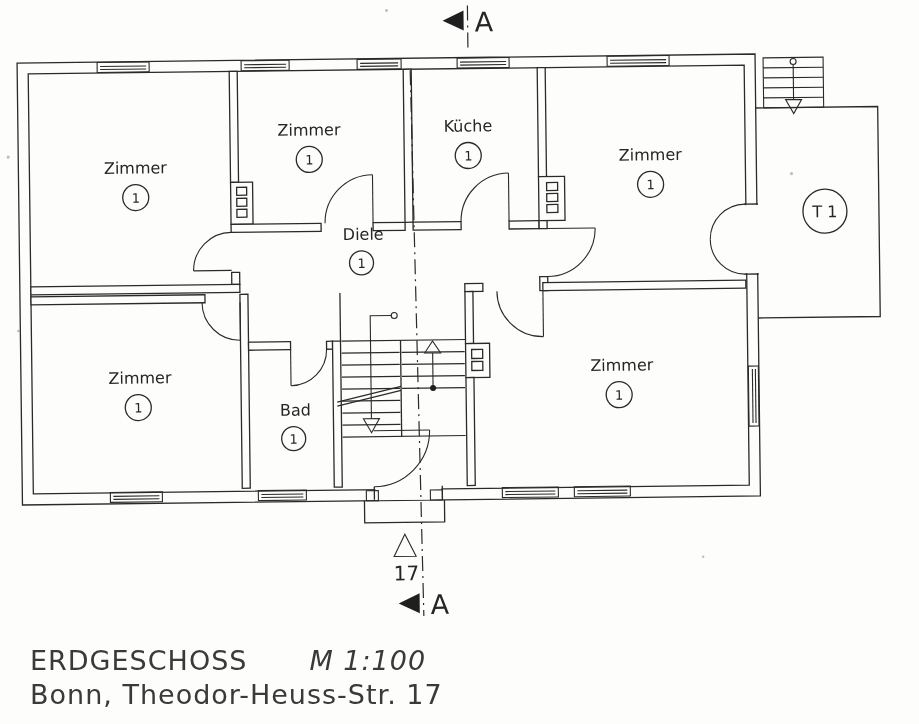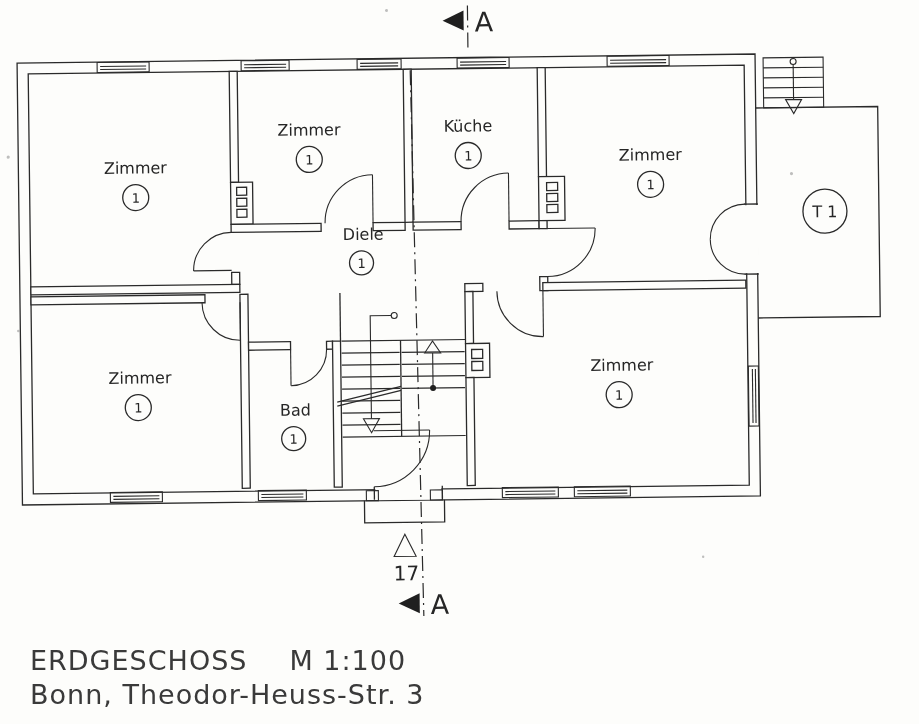--- a/index.html
+++ b/index.html
@@ -18,21 +18,21 @@
   .lbl{font-size:16px;fill:#262626;text-anchor:middle;}
   .num{font-size:13px;fill:#262626;text-anchor:middle;}
   .big{font-size:27px;fill:#262626;}
   .mid{font-size:20px;fill:#262626;text-anchor:middle;}
   .ink{fill:#1f1f1f;stroke:none;}
   .dash{stroke:#2a2a2a;stroke-width:1.2;fill:none;stroke-dasharray:15 5 2 5;}
   .caption{
     position:absolute;left:30px;top:644px;
     font-size:27px;letter-spacing:1px;color:#3a3a3a;line-height:1.25;
   }
-  .cap-scale{margin-left:42px;}
+  .cap-scale{margin-left:62px;font-style:italic;}
   .speck{fill:#8a8a8a;opacity:.55;}
 </style>
 </head>
 <body>
 
 <div class="plan-wrap">
 <svg width="919" height="630" viewBox="0 0 919 630">
   <g transform="rotate(-0.7 430 300)">
 
     <path class="w" fill-rule="evenodd" d="M20,58 H758 V500 H20 Z M31,69 H747 V489 H31 Z"></path>
@@ -297,14 +297,14 @@
       <circle class="speck" cx="700" cy="560" r="1.2"></circle>
     </g>
   </g>
 </svg>
 </div>
 
 <div class="caption">
   <div>
     <span>ERDGESCHOSS</span><span class="cap-scale">M 1:100</span>
   </div>
-  <div>Bonn, Theodor-Heuss-Str. 3</div>
+  <div>Bonn, Theodor-Heuss-Str. 17</div>
 </div>
 
 </body></html>

